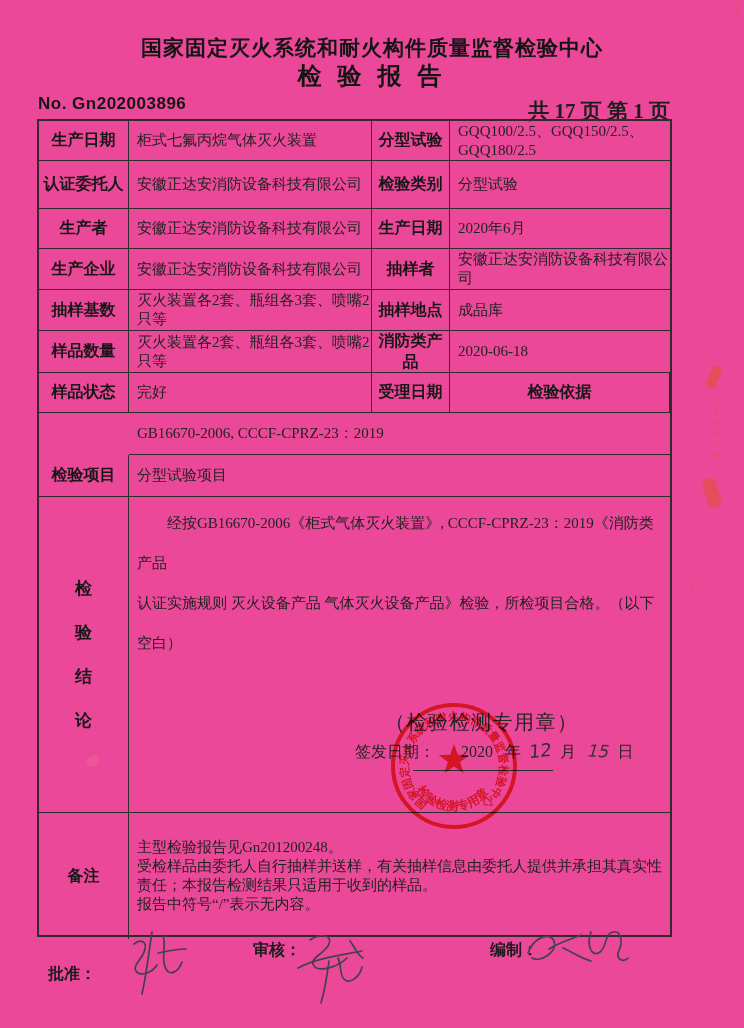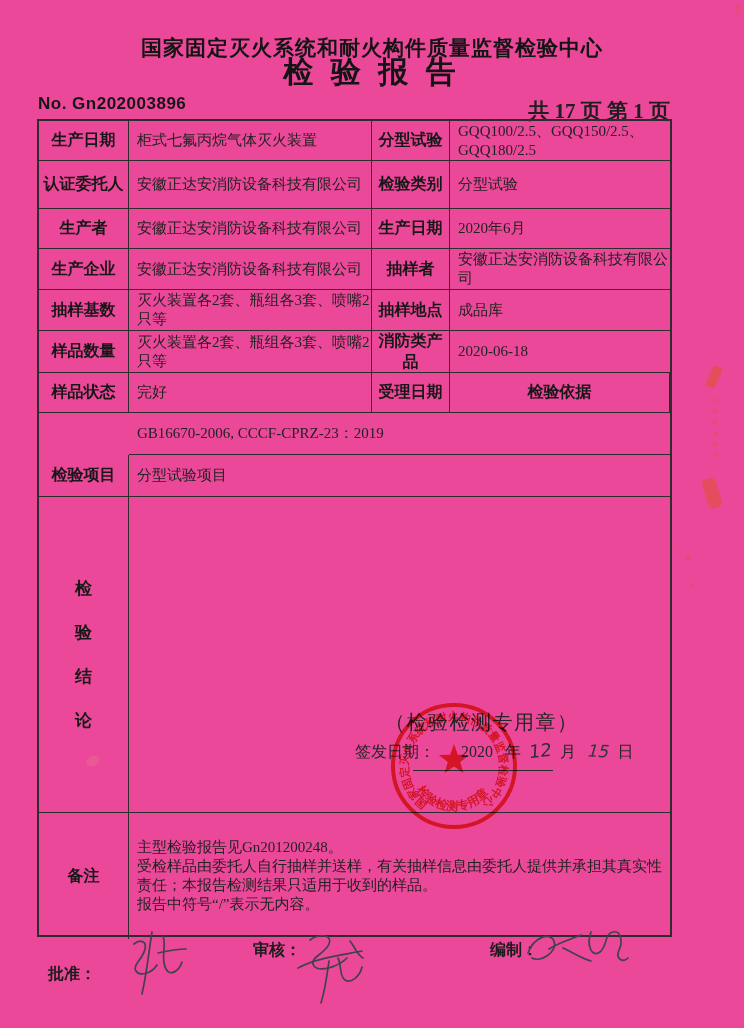--- a/index.html
+++ b/index.html
@@ -9,22 +9,22 @@
     background:#ec4899; overflow:hidden;
     font-family:"Liberation Serif","DejaVu Serif",serif;
     color:#1e1e1e;
   }
   .org-title {
     position:absolute; top:34px; left:0; right:0;
     text-align:center; font-size:21px; font-weight:bold; letter-spacing:1px;
     color:#141414;
   }
   .report-title {
-    position:absolute; top:52px; left:0; right:0;
-    text-align:center; font-size:30px; font-weight:bold; letter-spacing:5px;
+    position:absolute; top:60px; left:0; right:0;
+    text-align:center; font-size:24px; font-weight:bold; letter-spacing:5px;
     color:#141414;
   }
   .report-no {
     position:absolute; top:94px; left:38px;
     font-family:"Liberation Sans","DejaVu Sans",sans-serif;
     font-size:17px; font-weight:bold; letter-spacing:.5px; color:#161616;
   }
   .page-info { position:absolute; top:97px; right:74px; font-size:21px; font-weight:bold; }
 
   .report-table {
@@ -134,20 +134,23 @@
     <div class="cell val lc span3">GB16670-2006, CCCF-CPRZ-23：2019</div>
 
     <div class="cell lbl">检验项目</div>
     <div class="cell val lc span3">分型试验项目</div>
 
     <div class="cell lbl concl-lbl">检
 验
 结
 论</div>
     <div class="cell lc span3 concl-cell">
+      <div class="concl-text">经按GB16670-2006《柜式气体灭火装置》, CCCF-CPRZ-23：2019《消防类产品
+认证实施规则 灭火设备产品 气体灭火设备产品》检验，所检项目合格。（以下
+空白）</div>
       <div class="seal-note">（检验检测专用章）</div>
       <div class="sign-underline"></div>
       <div class="sign-line"><span>签发日期：</span><span class="gap-a">2020</span><span class="gap-b">年</span><span class="gap-c hand">12</span><span class="gap-c">月</span><span class="gap-b hand day">15</span><span class="gap-c">日</span></div>
 
       <svg class="stamp" viewBox="0 0 132 136">
         <circle cx="66" cy="68" r="61" fill="none" stroke="#e23b2e" stroke-width="4"></circle>
         <polygon points="66,46 69.8,56.7 81.2,57.1 72.2,64 75.4,74.9 66,68.5 56.6,74.9 59.8,64 50.8,57.1 62.2,56.7" fill="#e23b2e"></polygon>
         <defs>
           <path id="ringPath" d="M 39.6 105.7 A 46 46 0 1 1 92.4 105.7"></path>
           <path id="bottomPath" d="M 27.9 90 A 44 44 0 0 0 104.1 90"></path>

